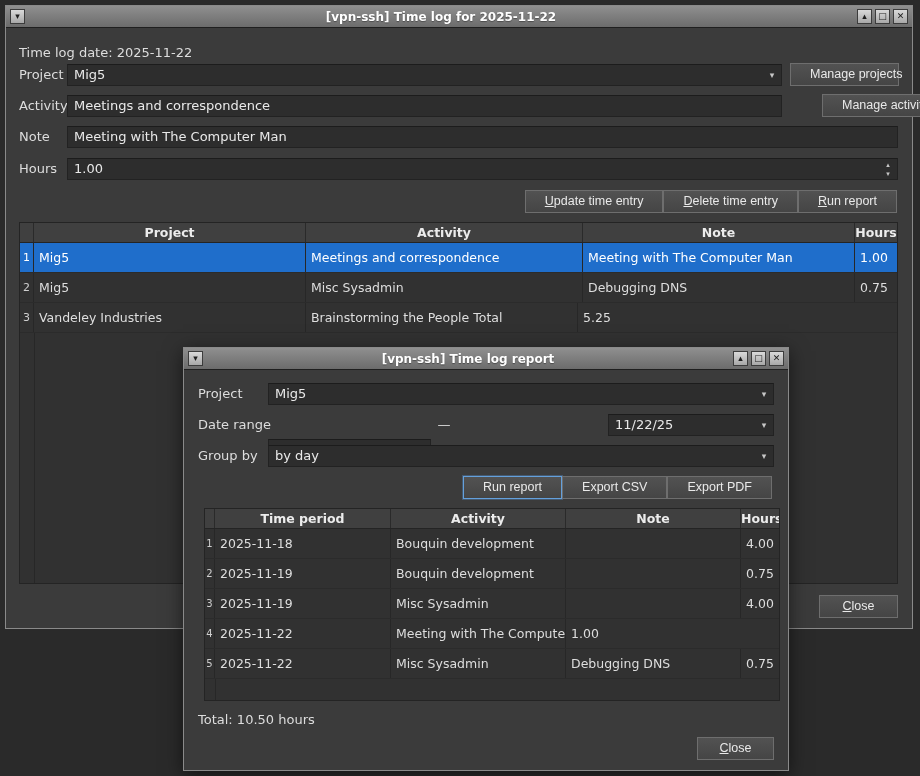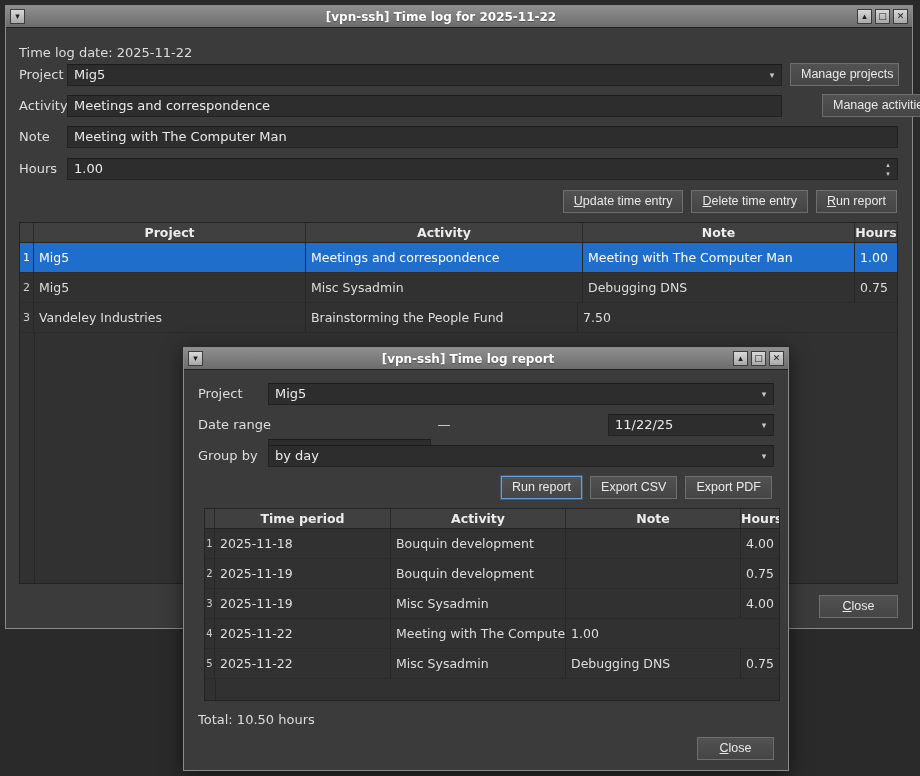--- a/index.html
+++ b/index.html
@@ -54,28 +54,28 @@
     color:#c6c6c6; font-size:9px;
   }
   .spin { padding-right:20px; }
   .spin .arrows { flex-direction:column; line-height:8px; font-size:7px; gap:1px; }
 
   .btn {
     height:23px;
     background:linear-gradient(#525252,#454545);
     border:1px solid #6e6e6e;
     color:#e9e9e9; font-size:12.5px; line-height:21px;
-    text-align:center; padding:0 10px;
+    text-align:center; padding:0 19px;
     cursor:default; user-select:none; white-space:nowrap;
   }
   .btn span { display:block; }
   .btn .mnemonic::first-letter { text-decoration:underline; }
   .btn.focused { border:1px solid #64a0dc; box-shadow:0 0 0 1px rgba(90,150,215,.35); }
   .btn.abs { position:absolute; }
-  .btn-row { position:absolute; display:flex; gap:8px; }
+  .btn-row { position:absolute; display:flex; }
 
   .table {
     position:absolute;
     background:#313131;
     border:1px solid #242424;
   }
   .gutter-rail { position:absolute; top:20px; bottom:0; border-left:1px solid #272727; }
   .thead { display:flex; height:20px; background:#404040; border-bottom:1px solid #242424; position:relative; }
   .th {
     font-weight:bold; font-size:12.5px; color:#ececec;
@@ -176,22 +176,22 @@
     <div class="trow">
       <div class="gutter" style="width:14px;">2</div>
       <div class="cell" style="flex:0 0 272px;">Mig5</div>
       <div class="cell" style="flex:0 0 277px;">Misc Sysadmin</div>
       <div class="cell" style="flex:0 0 272px;">Debugging DNS</div>
       <div class="cell" style="flex:1;">0.75</div>
     </div>
     <div class="trow">
       <div class="gutter" style="width:14px;">3</div>
       <div class="cell" style="flex:0 0 272px;">Vandeley Industries</div>
-      <div class="cell" style="flex:0 0 272px;">Brainstorming the People Fund</div>
-      <div class="cell" style="flex:1;">7.50</div>
+      <div class="cell" style="flex:0 0 272px;">Brainstorming the People Total</div>
+      <div class="cell" style="flex:1;">5.25</div>
     </div>
   </div>
 
   <button class="btn abs" style="left:813px; top:589px; width:79px;">
     <span class="mnemonic">Close</span>
   </button>
 </section>
 
 <section class="window dialog">
   <div class="titlebar">

